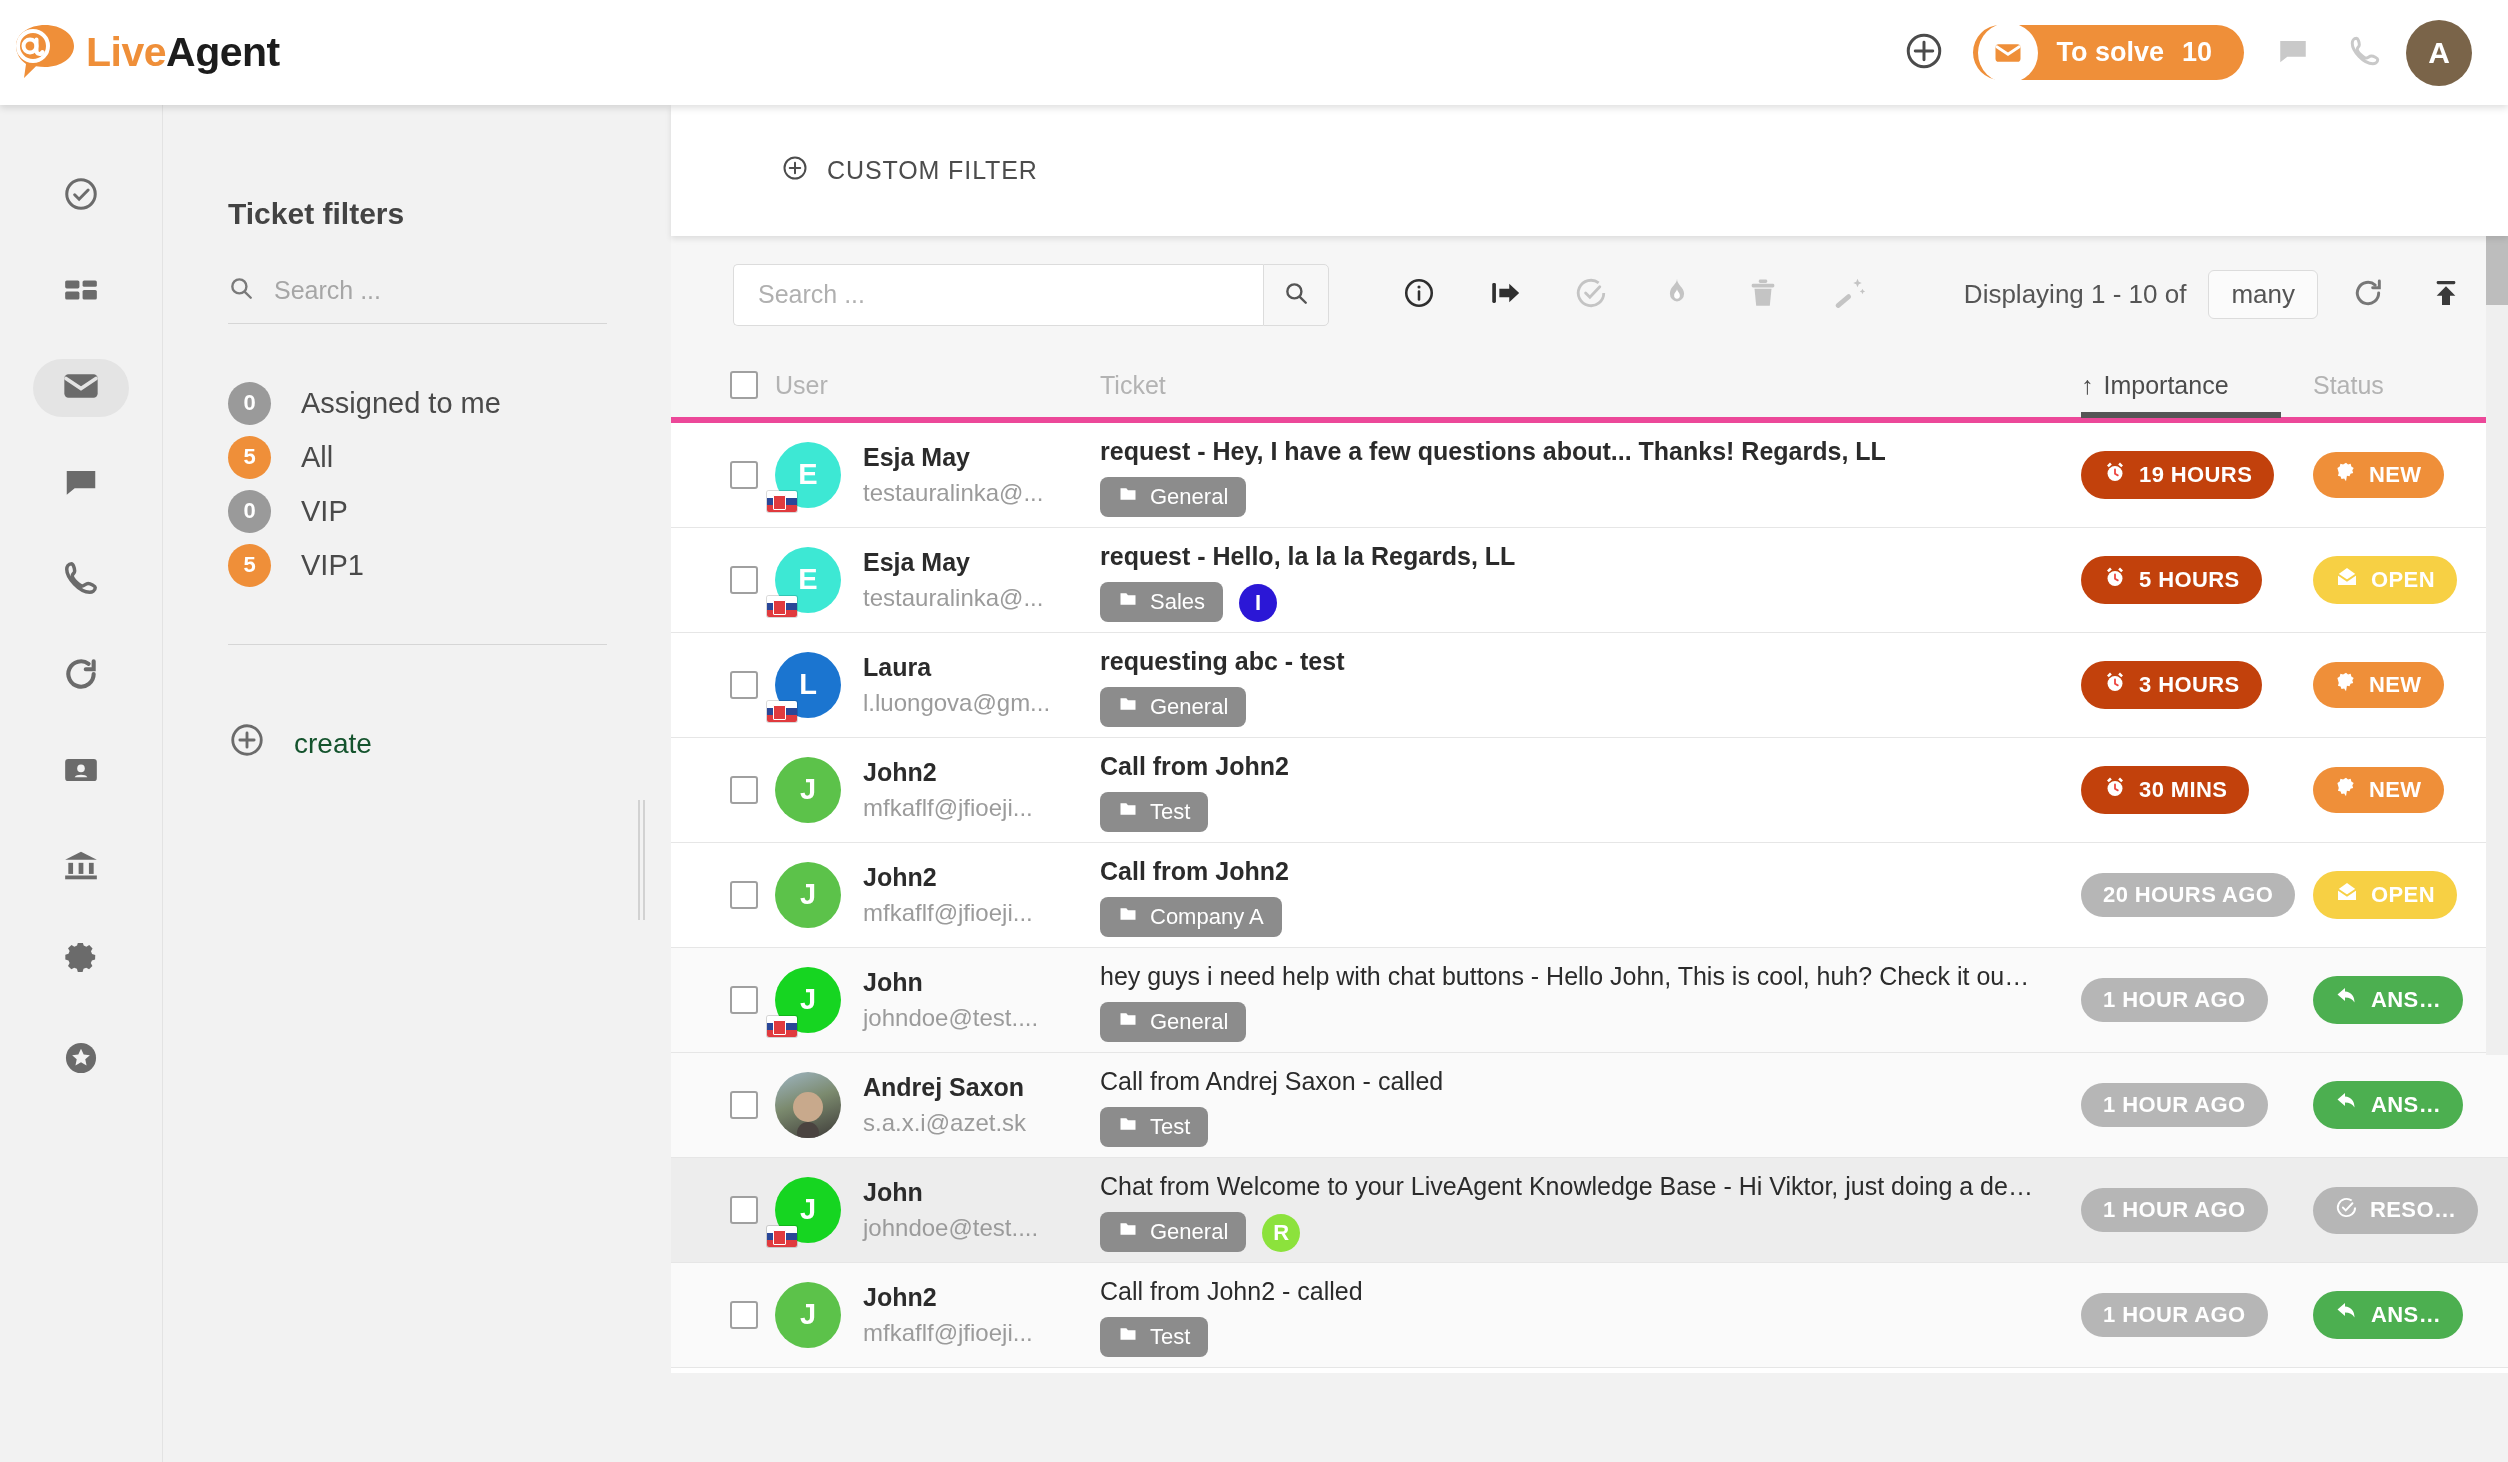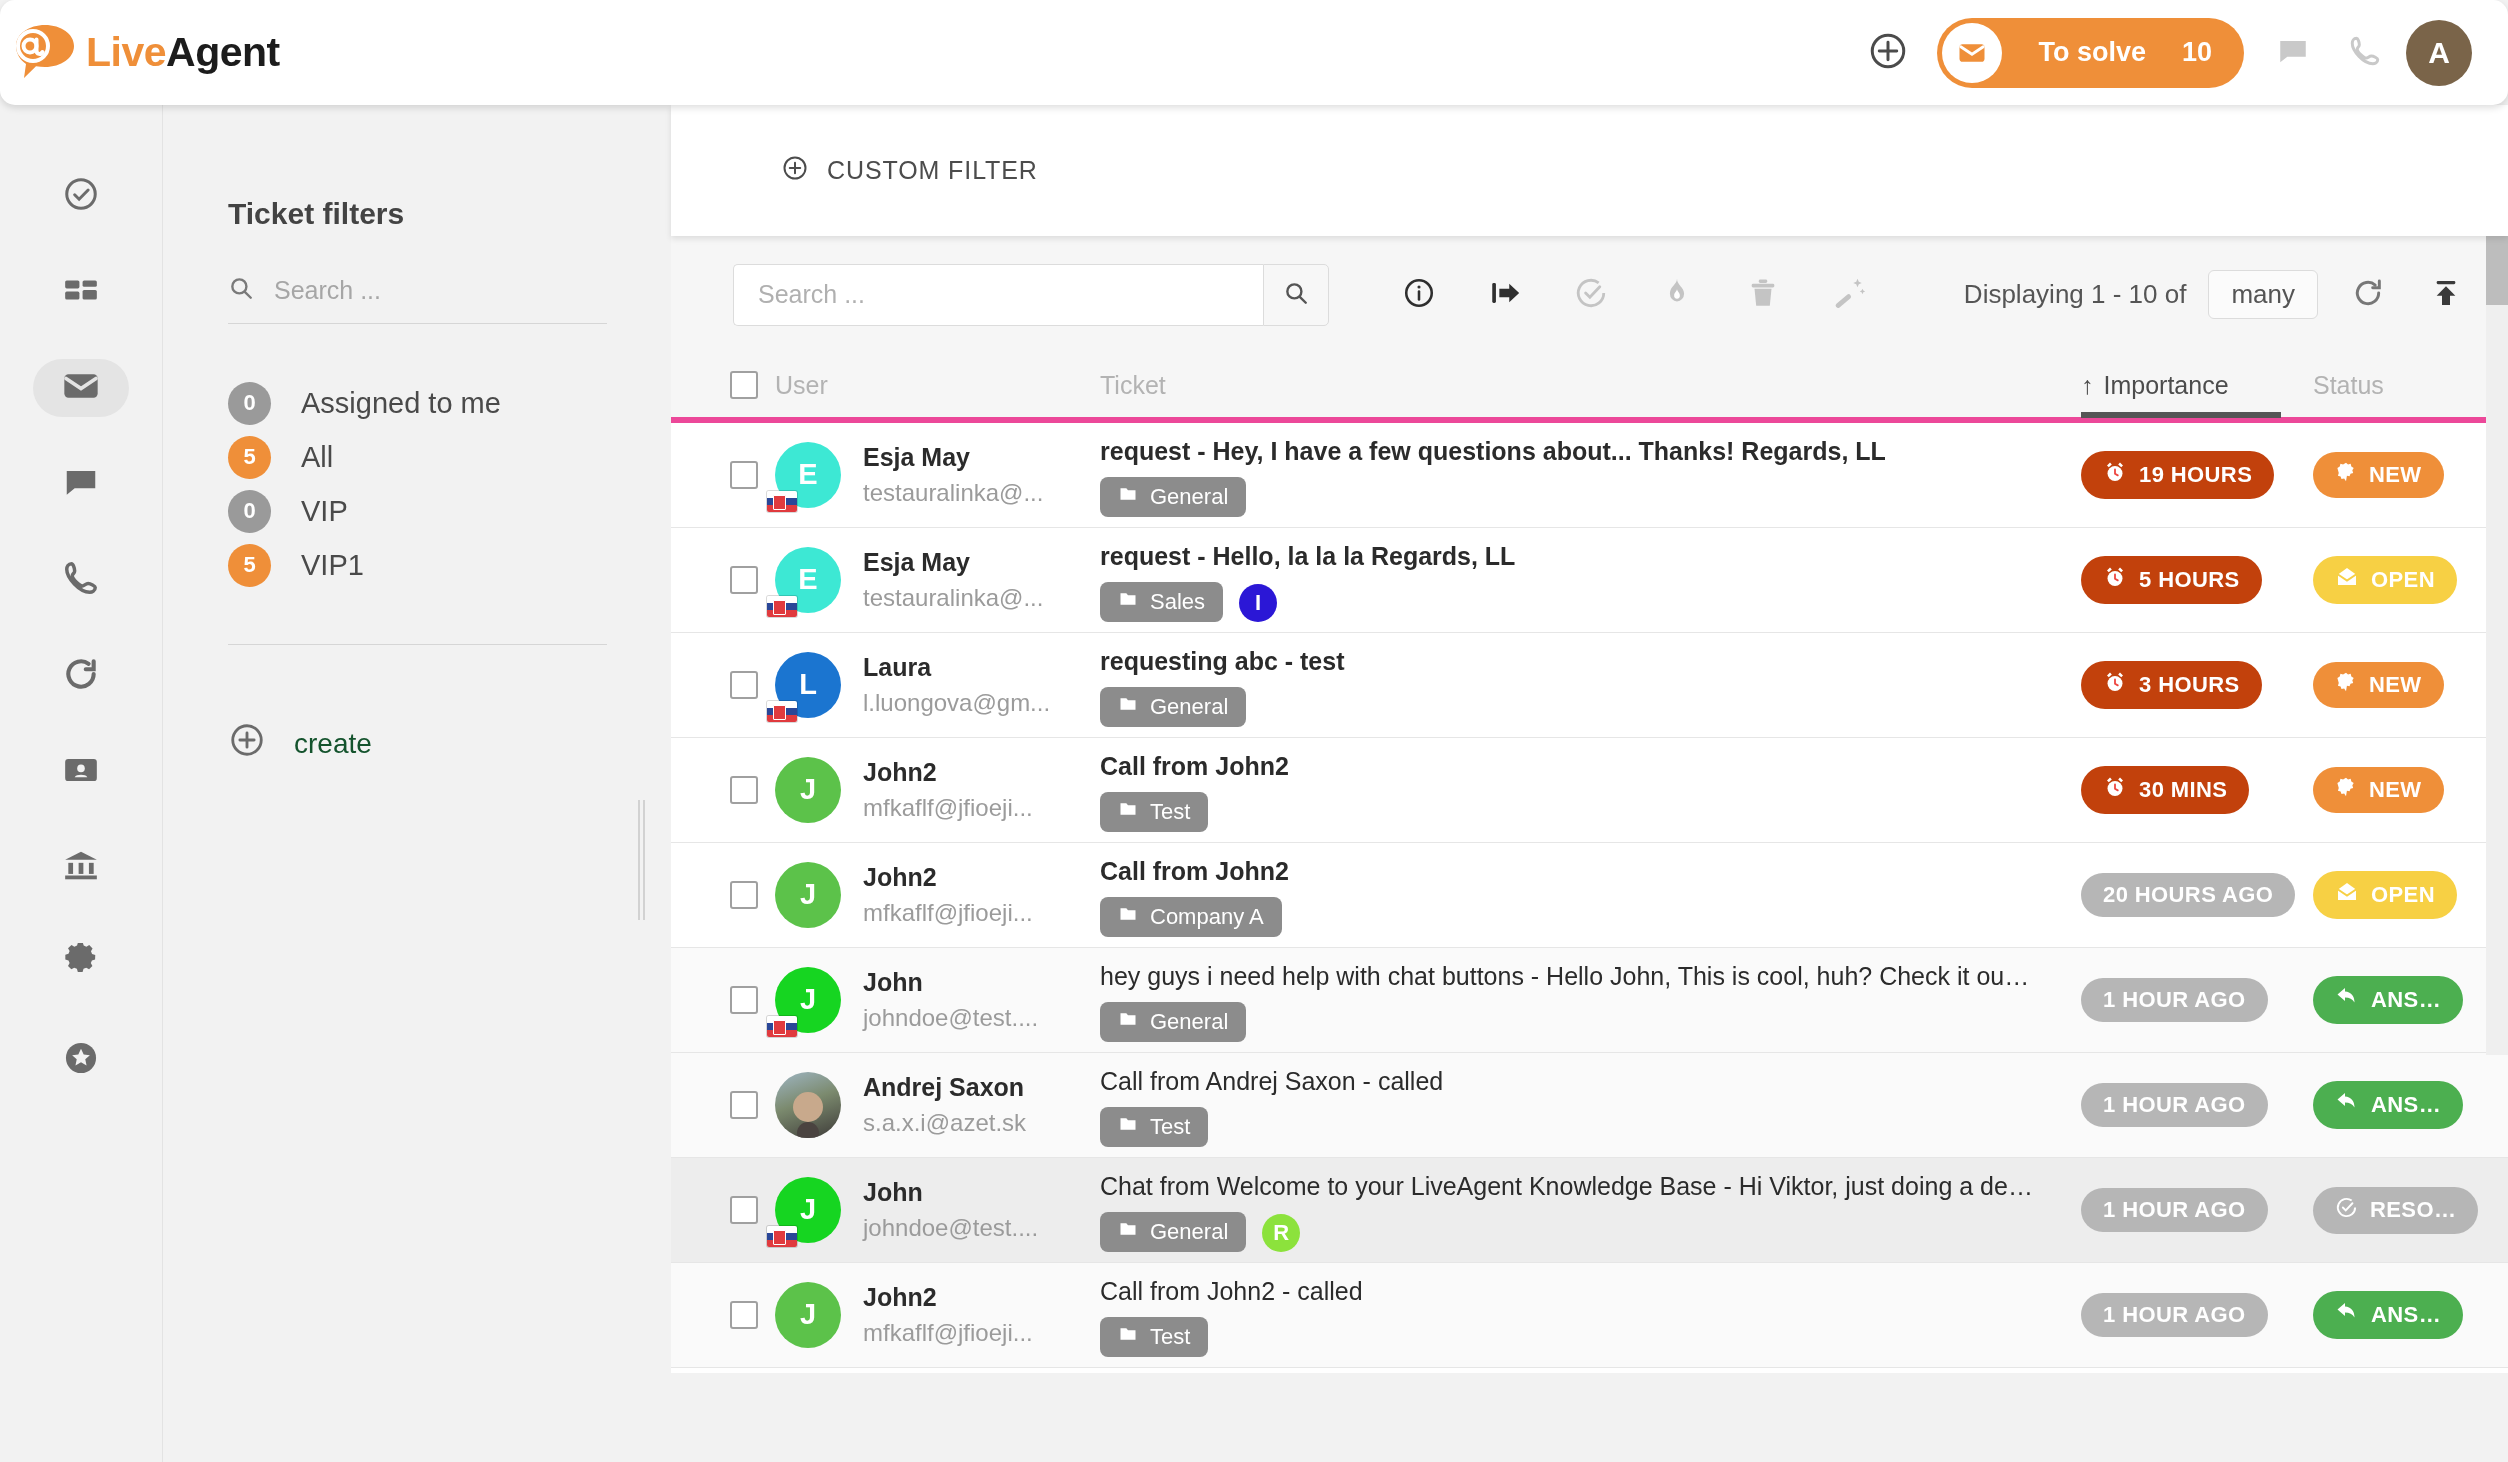--- a/index.html
+++ b/index.html
@@ -10,41 +10,41 @@
     overflow: hidden;
   }
 
   
   .topbar {
     position: absolute; top: 0; left: 0;
     width: 2508px; height: 105px;
     background: #ffffff;
     box-shadow: 0 3px 7px rgba(0,0,0,.13);
     z-index: 50;
-    display: flex; align-items: center; border-radius: 15px;
+    display: flex; align-items: center;
   }
   .brand { display: flex; align-items: center; margin-left: 8px; }
   .brand-logo { width: 74px; height: 66px; position: relative; }
   .brand-text { font-size: 41px; font-weight: 700; letter-spacing: -.5px; margin-left: 4px; }
   .brand-text .lv { color: #ef8f39; }
   .brand-text .ag { color: #1c1c1c; }
 
   .head-actions {
     margin-left: auto; margin-right: 36px;
     display: flex; align-items: center; gap: 10px;
   }
   .circ-btn {
     width: 62px; height: 62px; border-radius: 50%;
     background: #ffffff; border: none;
     display: flex; align-items: center; justify-content: center;
     cursor: pointer;
   }
   .solve-pill {
-    height: 70px; border-radius: 35px; background: #ef8f39;
-    display: flex; align-items: center; padding: 0 32px 0 5px; gap: 36px;
+    height: 55px; border-radius: 35px; background: #ef8f39;
+    display: flex; align-items: center; padding: 0 32px 0 5px; gap: 18px;
     border: none; cursor: pointer; margin: 0 8px;
   }
   .solve-pill .mail-circ {
     width: 60px; height: 60px; border-radius: 50%; background: #fff;
     display: flex; align-items: center; justify-content: center;
   }
   .solve-pill .sp-label { color: #fff; font-size: 27px; font-weight: 700; }
   .solve-pill .sp-count { color: #fff; font-size: 27px; font-weight: 700; }
   .avatar-head {
     width: 66px; height: 66px; border-radius: 50%; background: #7a6449;

